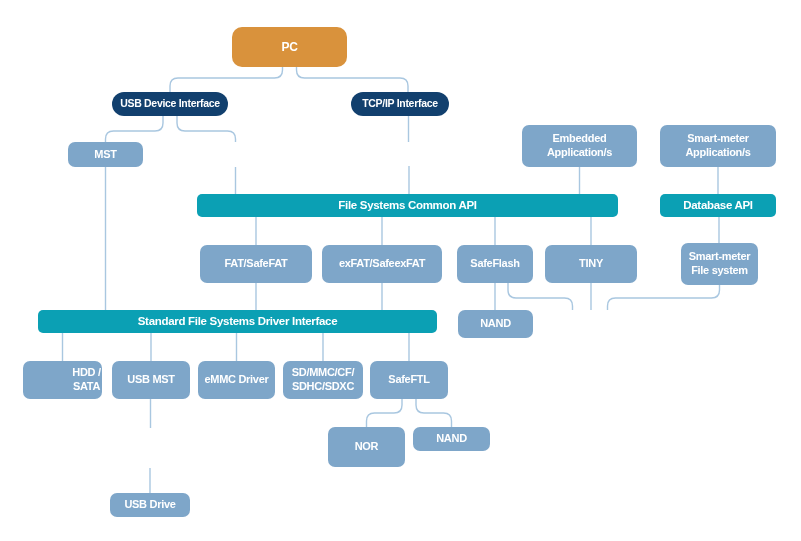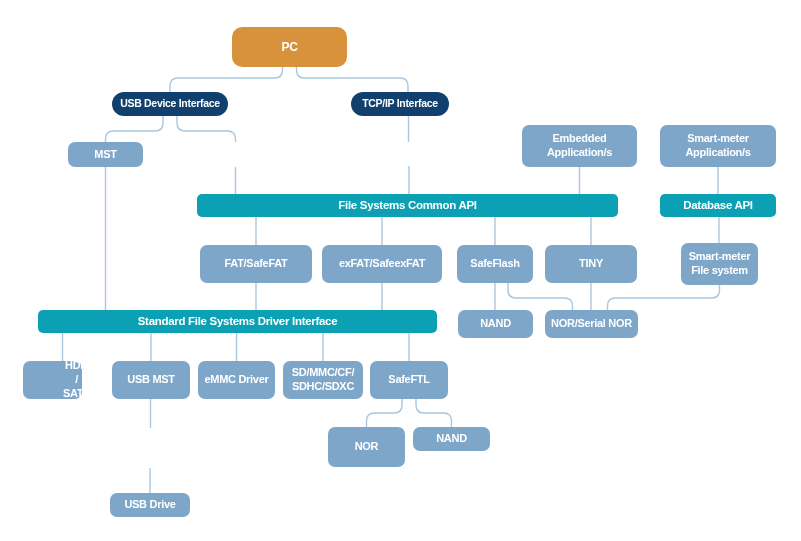--- a/index.html
+++ b/index.html
@@ -85,23 +85,22 @@
 Application/s</div>
       <div class="node type-bar" style="left: 197px; top: 194px; width: 421px; height: 23px;">File Systems Common API</div>
       <div class="node type-bar" style="left: 660px; top: 194px; width: 116px; height: 23px;">Database API</div>
       <div class="node type-module" style="left: 200px; top: 245px; width: 112px; height: 38px;">FAT/SafeFAT</div>
       <div class="node type-module" style="left: 322px; top: 245px; width: 120px; height: 38px;">exFAT/SafeexFAT</div>
       <div class="node type-module" style="left: 457px; top: 245px; width: 76px; height: 38px;">SafeFlash</div>
       <div class="node type-module" style="left: 545px; top: 245px; width: 92px; height: 38px;">TINY</div>
       <div class="node type-module" style="left: 681px; top: 243px; width: 77px; height: 42px;">Smart-meter
 File system</div>
       <div class="node type-module" style="left: 458px; top: 310px; width: 75px; height: 28px;">NAND</div>
-      <div class="node type-module" style="left: 545px; top: 310px; width: 93px; height: 28px;">NOR/Serial NOR</div>
       <div class="node type-bar" style="left: 38px; top: 310px; width: 399px; height: 23px;">Standard File Systems Driver Interface</div>
-      <div class="node type-module" style="left: 23px; top: 361px; width: 59px; height: 38px; padding-left: 48px;">HDD / SATA</div>
+      <div class="node type-module" style="left: 23px; top: 361px; width: 79px; height: 38px; padding-left: 48px;">HDD / SATA</div>
       <div class="node type-module" style="left: 112px; top: 361px; width: 78px; height: 38px;">USB MST</div>
       <div class="node type-module" style="left: 198px; top: 361px; width: 77px; height: 38px;">eMMC Driver</div>
       <div class="node type-module" style="left: 283px; top: 361px; width: 80px; height: 38px;">SD/MMC/CF/
 SDHC/SDXC</div>
       <div class="node type-module" style="left: 370px; top: 361px; width: 78px; height: 38px;">SafeFTL</div>
       <div class="node type-module" style="left: 328px; top: 427px; width: 77px; height: 40px;">NOR</div>
       <div class="node type-module" style="left: 413px; top: 427px; width: 77px; height: 24px;">NAND</div>
       <div class="node type-module" style="left: 110px; top: 493px; width: 80px; height: 24px;">USB Drive</div>
     </div>
 </div>

